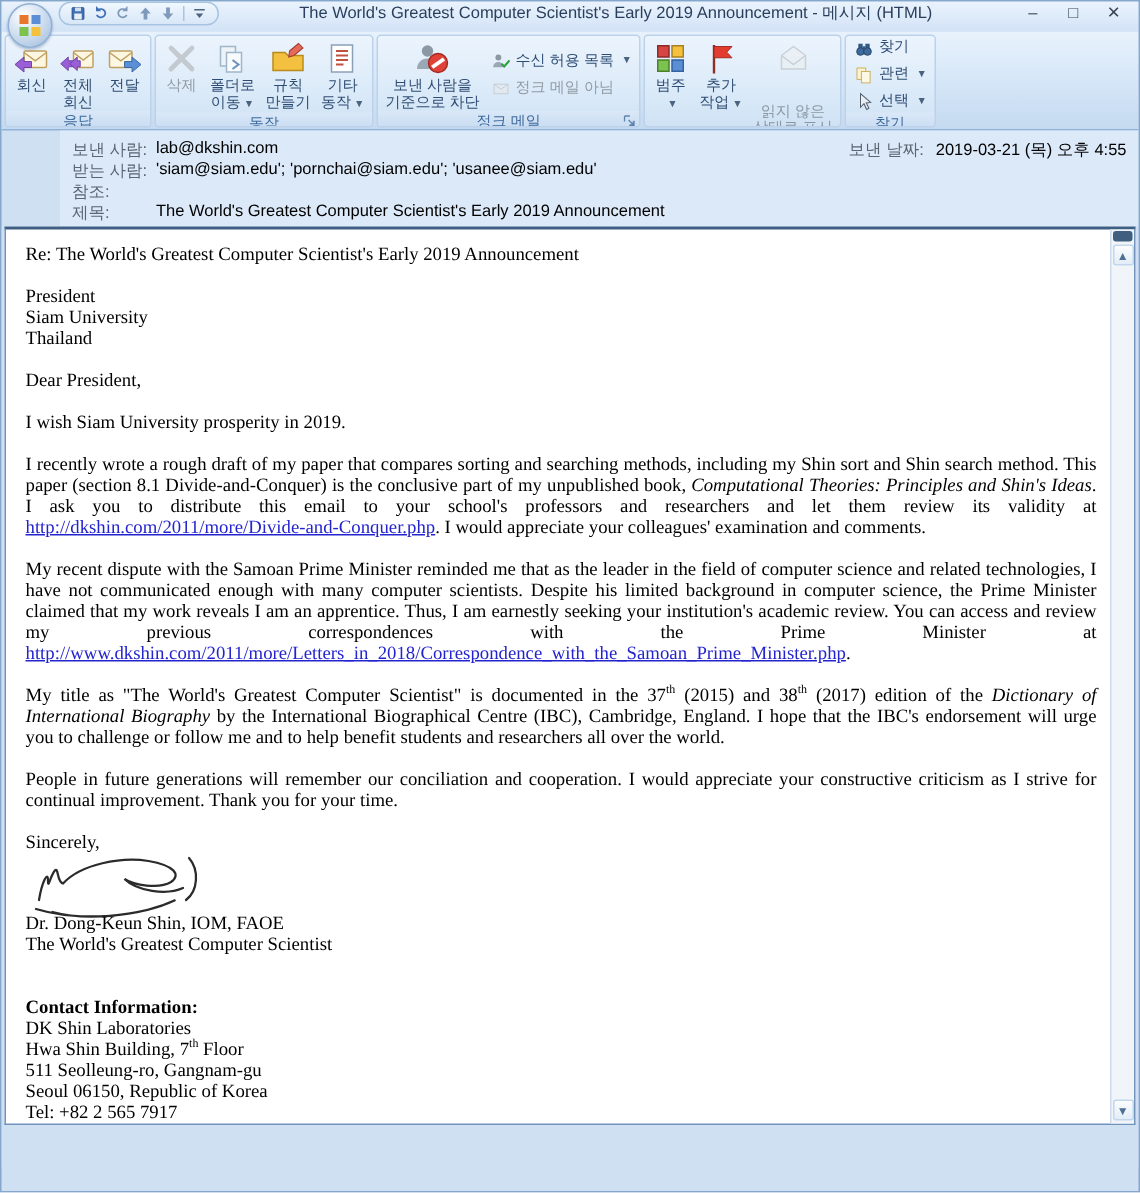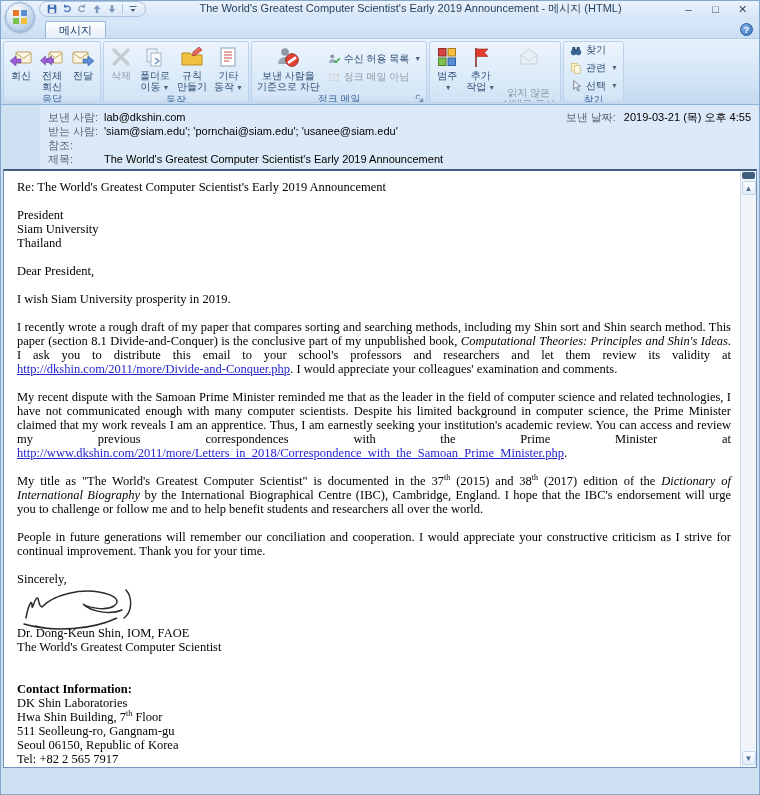--- a/index.html
+++ b/index.html
@@ -120,24 +120,20 @@
             </svg></span></span>
       </div>
     <div class="titletext">The World's Greatest Computer Scientist's Early 2019 Announcement - 메시지 (HTML)</div>
     <div class="win-controls" id="win-controls">
         <div class="win-btn">–</div>
         <div class="win-btn">□</div>
         <div class="win-btn">✕</div>
       </div>
   </div>
 
-  <div class="tabrow">
-    <div class="tab active">메시지</div>
-    <div class="help-btn">?</div>
-  </div>
 
   <div class="ribbon" id="ribbon">
       <div class="rgroup">
         <div class="rbtns">
           <button class="rbtn-large">
             <span class="icon big">
               <svg viewBox="0 0 24 24">
                 <rect x="7" y="7" width="15" height="11" rx="1" fill="#fdf7e2" stroke="#c0a060"></rect>
                 <path d="M7 8 l7.5 5.5 L22 8" fill="none" stroke="#c0a060"></path>
                 <path d="M1 16 l6-5 v3 h5 v4 H7 v3 z" fill="#9a5fd6" stroke="#6b3aa0" stroke-width="0.6"></path>

